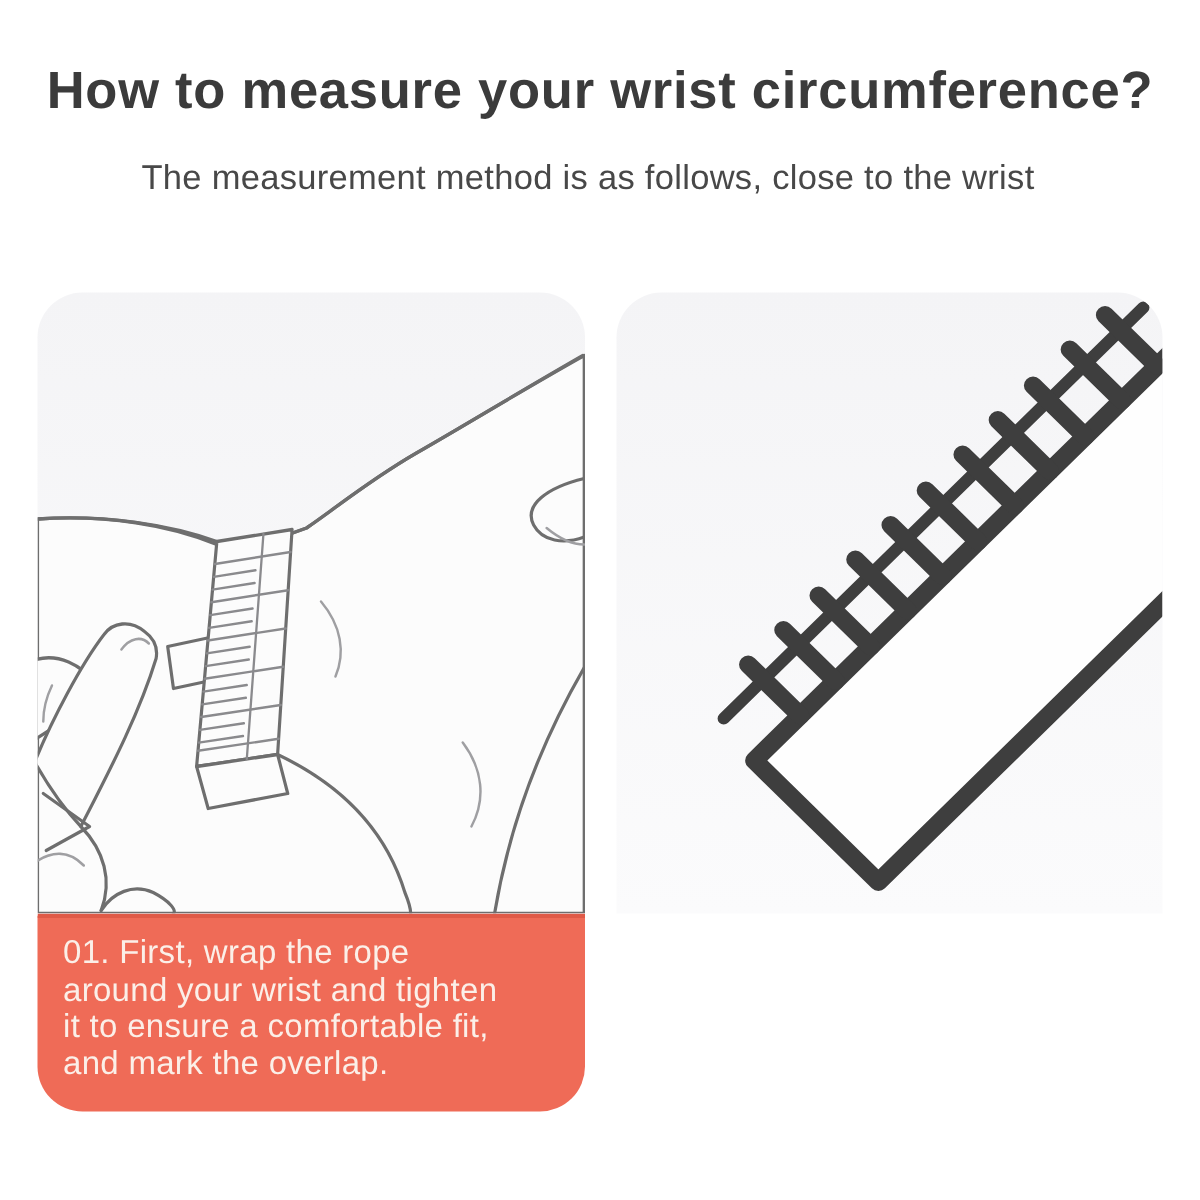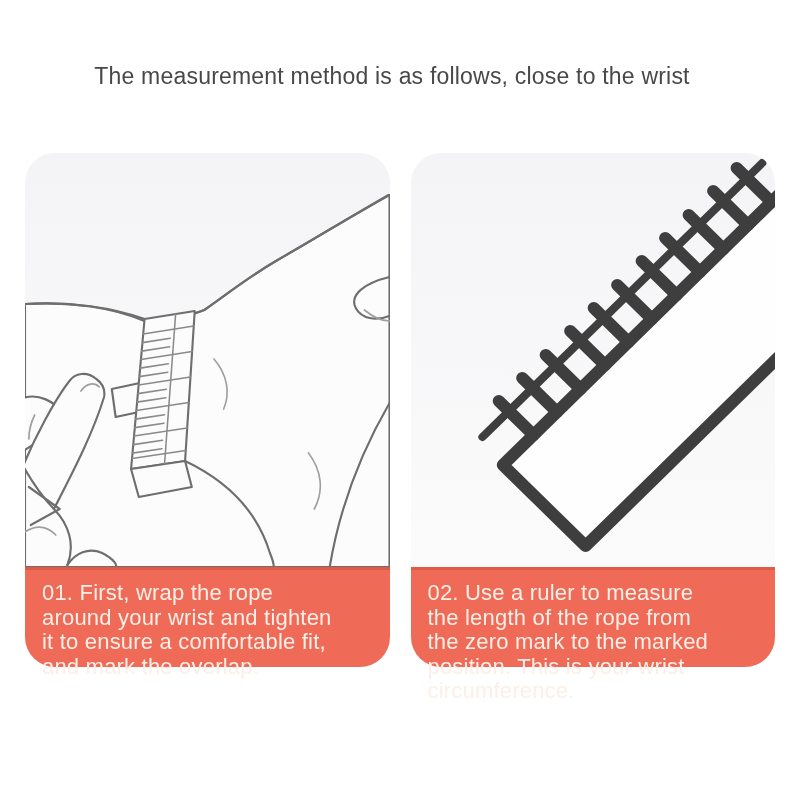--- a/index.html
+++ b/index.html
@@ -30,41 +30,42 @@
   .step-card { flex: 1; min-width: 0; display: flex; flex-direction: column; }
   .card-figure {
     height: 414px;
     border-radius: 30px 30px 0 0;
     overflow: hidden;
     background: linear-gradient(180deg, var(--panel_bg, #F4F4F6) 0%, #FBFBFC 100%);
   }
   .card-figure svg { width: 100%; height: 100%; display: block; }
   .card-caption {
     box-sizing: border-box;
-    height: 100px;
+    height: 132px;
     border-radius: 0 0 30px 30px;
     background: var(--accent, #EF6B57);
     border-top: 3px solid var(--accent_dark, #E05A47);
     color: var(--caption_text, #FBEFE8);
     font-size: 22px; line-height: 24.5px; letter-spacing: 0.2px;
     padding: 11px 10px 0 17px;
     white-space: pre-line;
   }
   
   .la  { fill: none; stroke: var(--line_art, #6E6E6E); stroke-width: 2.2; stroke-linecap: round; stroke-linejoin: round; }
   .la-light { fill: none; stroke: #9F9FA2; stroke-width: 1.7; stroke-linecap: round; }
   .la-fill  { fill: #FCFCFC; stroke: var(--line_art, #6E6E6E); stroke-width: 2.2; stroke-linejoin: round; }
   .tick { fill: none; stroke: #8A8A8D; stroke-width: 1.6; stroke-linecap: round; }
   .ink       { fill: none; stroke: var(--ruler_ink, #3E3E3E); }
   .ink-fill  { fill: #FEFEFE; stroke: var(--ruler_ink, #3E3E3E); }
 </style>
 </head>
 <body>
 
 <div class="header">
+  <h1 class="title">How to measure your wrist circumference?</h1>
   <div class="subtitle">The measurement method is as follows, close to the wrist</div>
 </div>
 
 <div class="steps-row">
 
   <div class="step-card">
     <div class="card-figure">
       <svg viewBox="0 0 378 414" preserveAspectRatio="none">
 
         <path class="la-fill" stroke="none" d="M378 42 C330 68 300 86 262 107 C228 126 206 144 186 157 L160 166 L124 168 C92 155 48 148 0 151 L0 414 L378 414 Z"></path>
@@ -114,20 +115,15 @@
     <div class="card-figure">
       <svg viewBox="0 0 357 414" preserveAspectRatio="none">
 
         <path class="ink" stroke-width="8" stroke-linecap="round" d="M70 284 L344 10"></path>
 
         <path class="ink-fill" stroke-width="12" stroke-linejoin="round" d="M90 312 L387 15 L468 96 L171 393 Z"></path>
 
         <path class="ink" stroke-width="12" stroke-linecap="round" d="M120 282 L86 248 M143 259 L109 225 M166 236 L132 202 M190 212 L156 178 M213 189 L179 155 M236 166 L202 132 M260 142 L226 108 M283 119 L249 85 M306 96 L272 62 M330 72 L296 38 M353 49 L319 15"></path>
       </svg>
     </div>
-    <div class="card-caption">02. Use a ruler to measure
-the length of the rope from
-the zero mark to the marked
-position. This is your wrist
-circumference.</div>
   </div>
 
 </div>
 
 </body></html>

